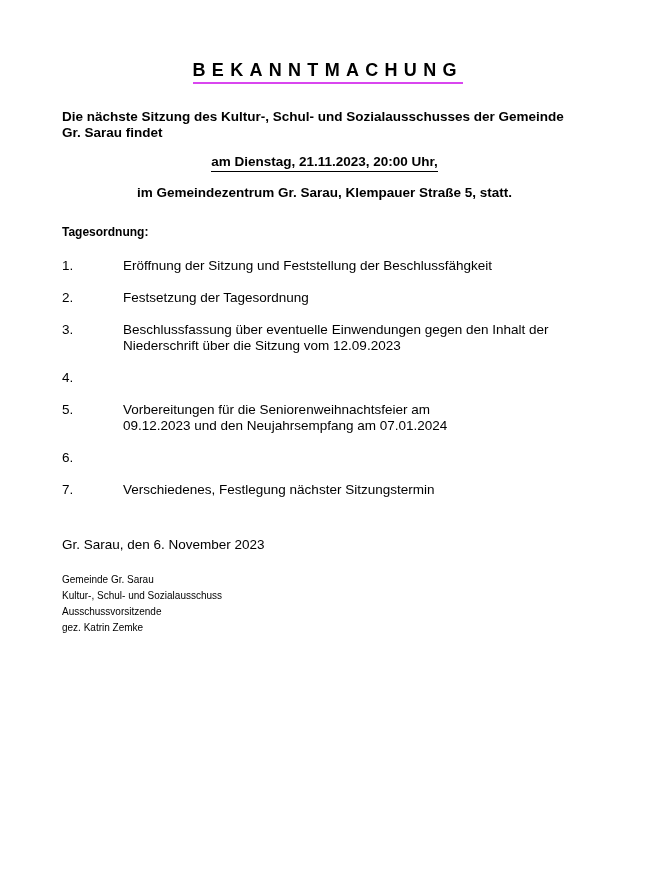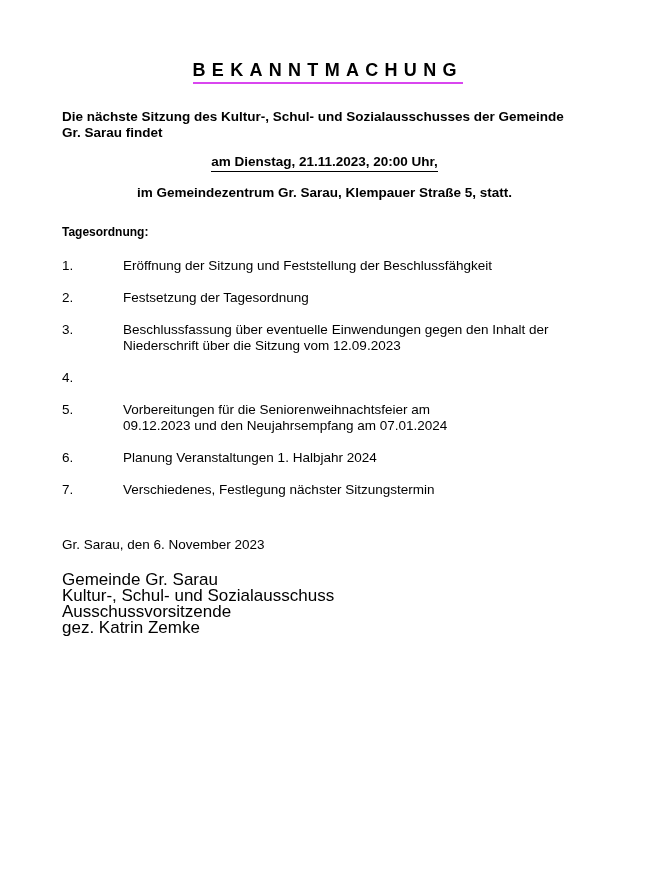--- a/index.html
+++ b/index.html
@@ -72,21 +72,21 @@
   }
   .agenda-text {
     flex: 1 1 auto;
     white-space: pre-line;
   }
   .place-date {
     margin-top: 39px;
   }
   .signature {
     margin-top: 19px;
-    font-size: 17px;
+    font-size: 10px;
     line-height: 16px;
   }
 </style>
 </head>
 <body>
 
 <div class="page">
 
   <h1 class="title"><span class="title-text">BEKANNTMACHUNG</span></h1>
 
@@ -116,21 +116,20 @@
       <div class="agenda-item">
         <div class="agenda-num">4.</div>
       </div>
       <div class="agenda-item">
         <div class="agenda-num">5.</div>
         <div class="agenda-text">Vorbereitungen für die Seniorenweihnachtsfeier am
 09.12.2023 und den Neujahrsempfang am 07.01.2024</div>
       </div>
       <div class="agenda-item">
         <div class="agenda-num">6.</div>
-        <div class="agenda-text">Planung Veranstaltungen 1. Halbjahr 2024</div>
       </div>
       <div class="agenda-item">
         <div class="agenda-num">7.</div>
         <div class="agenda-text">Verschiedenes, Festlegung nächster Sitzungstermin</div>
       </div>
     </div>
 
   <p class="place-date">Gr. Sarau, den 6. November 2023</p>
 
   <div class="signature">

